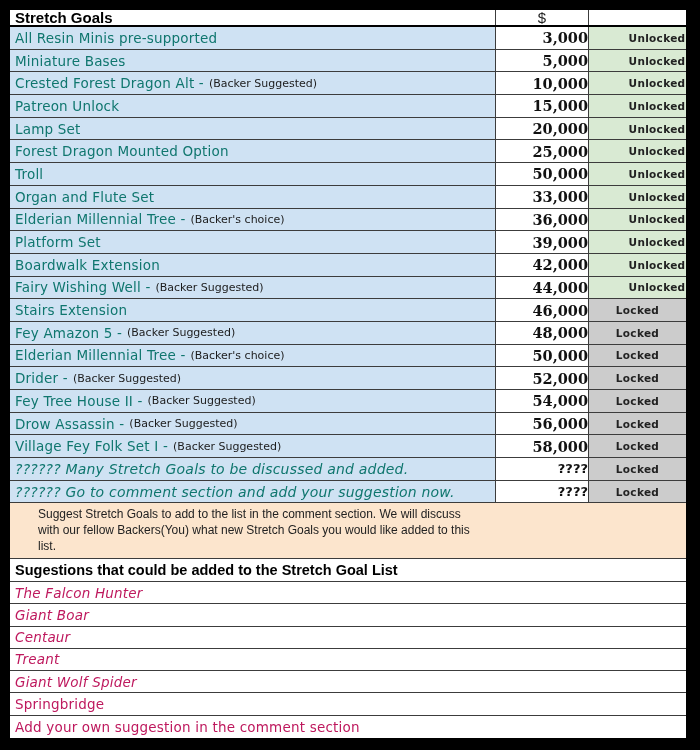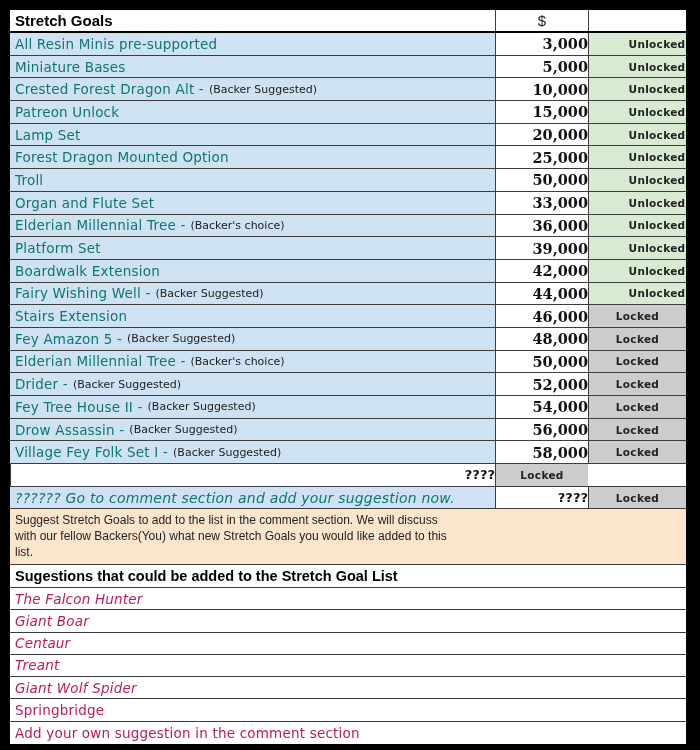--- a/index.html
+++ b/index.html
@@ -9,21 +9,21 @@
   }
   .sheet{
     position:absolute;left:8px;top:8px;width:680px;
     background:#fff;border:2px solid #000;box-sizing:border-box;
   }
   
   .grid-row{
     display:grid;grid-template-columns:485px 93px auto;
     box-sizing:border-box;
   }
-  .hdr-row{height:23px;border-bottom:2px solid #000;}
+  .hdr-row{height:17px;border-bottom:2px solid #000;}
   .goal-row{height:22.7px;border-bottom:1px solid #3c3c3c;}
   .cell{
     display:flex;align-items:center;box-sizing:border-box;
     overflow:hidden;white-space:nowrap;
   }
   .c-name{padding-left:5px;gap:5px;}
   .c-amt{justify-content:flex-end;border-left:1px solid #3c3c3c;background:#fff;}
   .c-status{justify-content:center;border-left:1px solid #3c3c3c;}
   .hdr-title{
     font-weight:bold;font-size:15px;color:#000;
@@ -52,20 +52,21 @@
   .st-unlocked{background:var(--green,#d9ead3);padding-left:39px;}
   .st-locked{background:var(--gray,#cccccc);}
   
   .note-box{
     background:var(--peach,#fce5cd);border-bottom:1px solid #3c3c3c;
     box-sizing:border-box;min-height:52px;padding:4px 6px 3px 5px;
   }
   .note-text{
     font-size:12px;line-height:1.32;color:#222;max-width:432px;
     font-family:"Liberation Sans",sans-serif;
+    margin-left:23px;
   }
   
   .sugg-header{
     height:23px;display:flex;align-items:center;padding-left:5px;
     font-weight:bold;font-size:14.5px;color:#000;
     border-bottom:1px solid #3c3c3c;box-sizing:border-box;
     font-family:"Liberation Sans",sans-serif;background:#fff;
   }
   .sugg-row{
     height:22.3px;display:flex;align-items:center;padding-left:5px;
@@ -300,20 +301,23 @@
           <span class="goal-note">(Backer Suggested)</span>
         </div>
         <div class="cell c-amt">
           <span class="amt-num">58,000</span>
         </div>
         <div class="cell c-status st-locked">
           <span class="status-label">Locked</span>
         </div>
       </div>
       <div class="grid-row goal-row row-italic">
+        <div class="cell c-name blue">
+          <span class="goal-name">?????? Many Stretch Goals to be discussed and added.</span>
+        </div>
         <div class="cell c-amt">
           <span class="amt-q">????</span>
         </div>
         <div class="cell c-status st-locked">
           <span class="status-label">Locked</span>
         </div>
       </div>
       <div class="grid-row goal-row row-italic">
         <div class="cell c-name blue">
           <span class="goal-name">?????? Go to comment section and add your suggestion now.</span>

